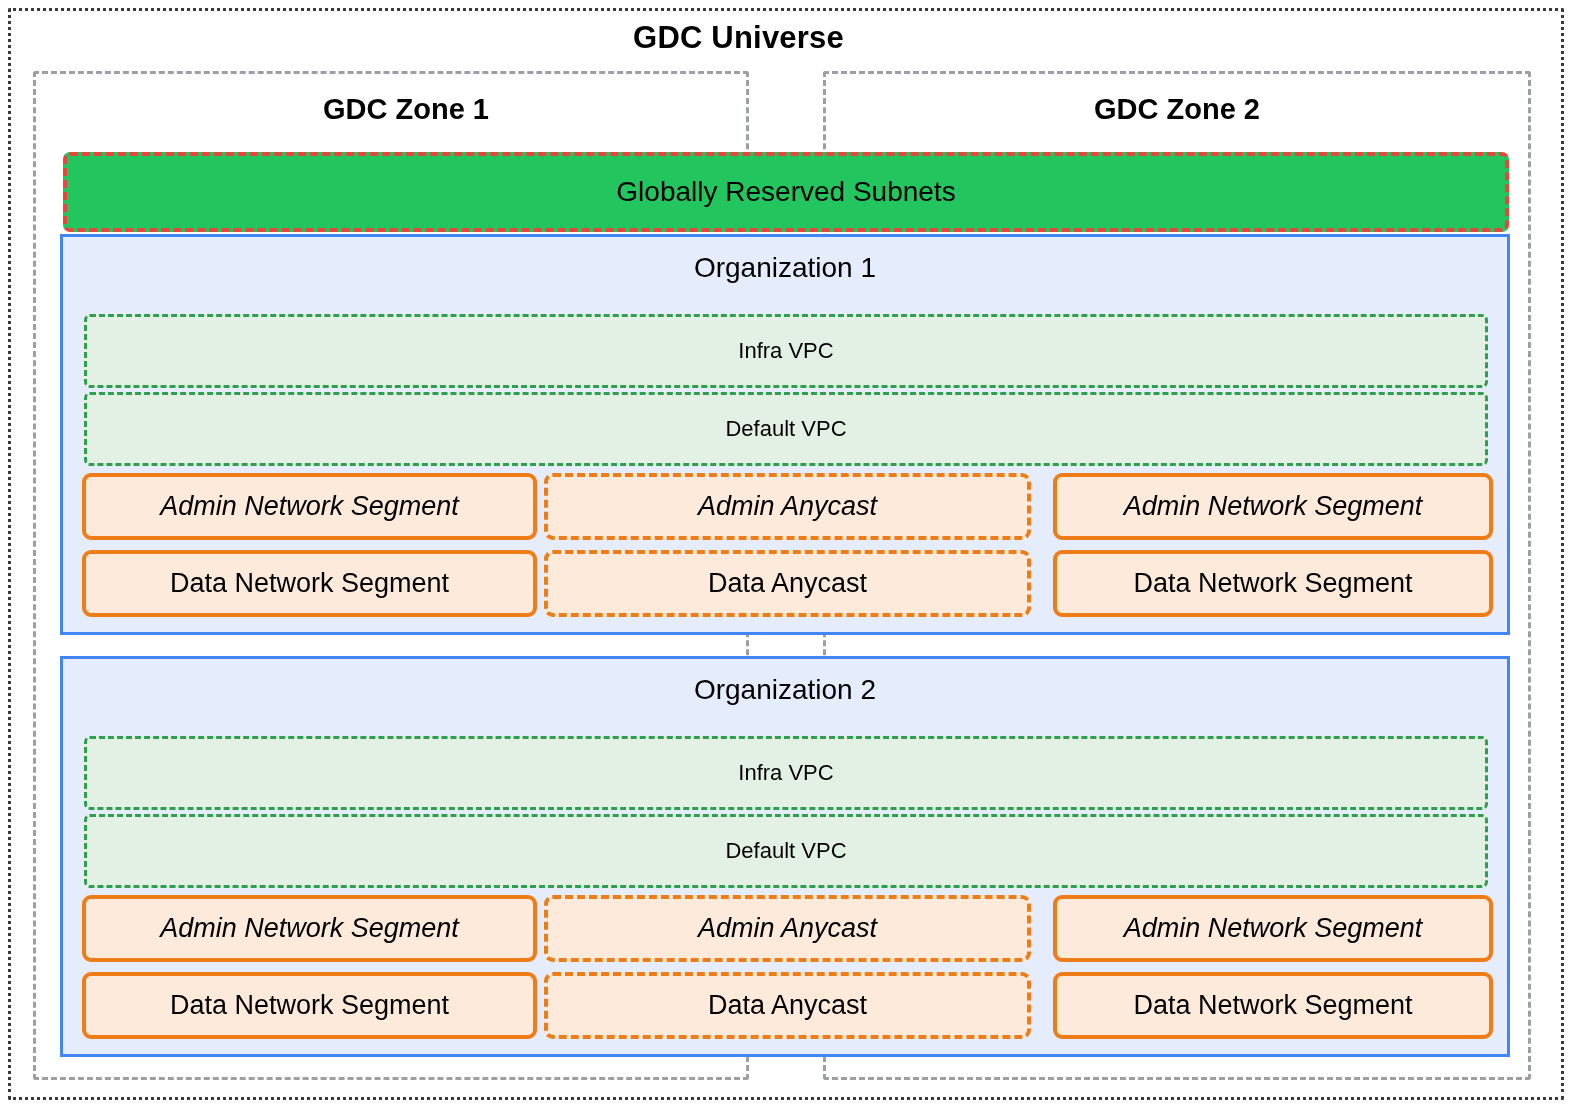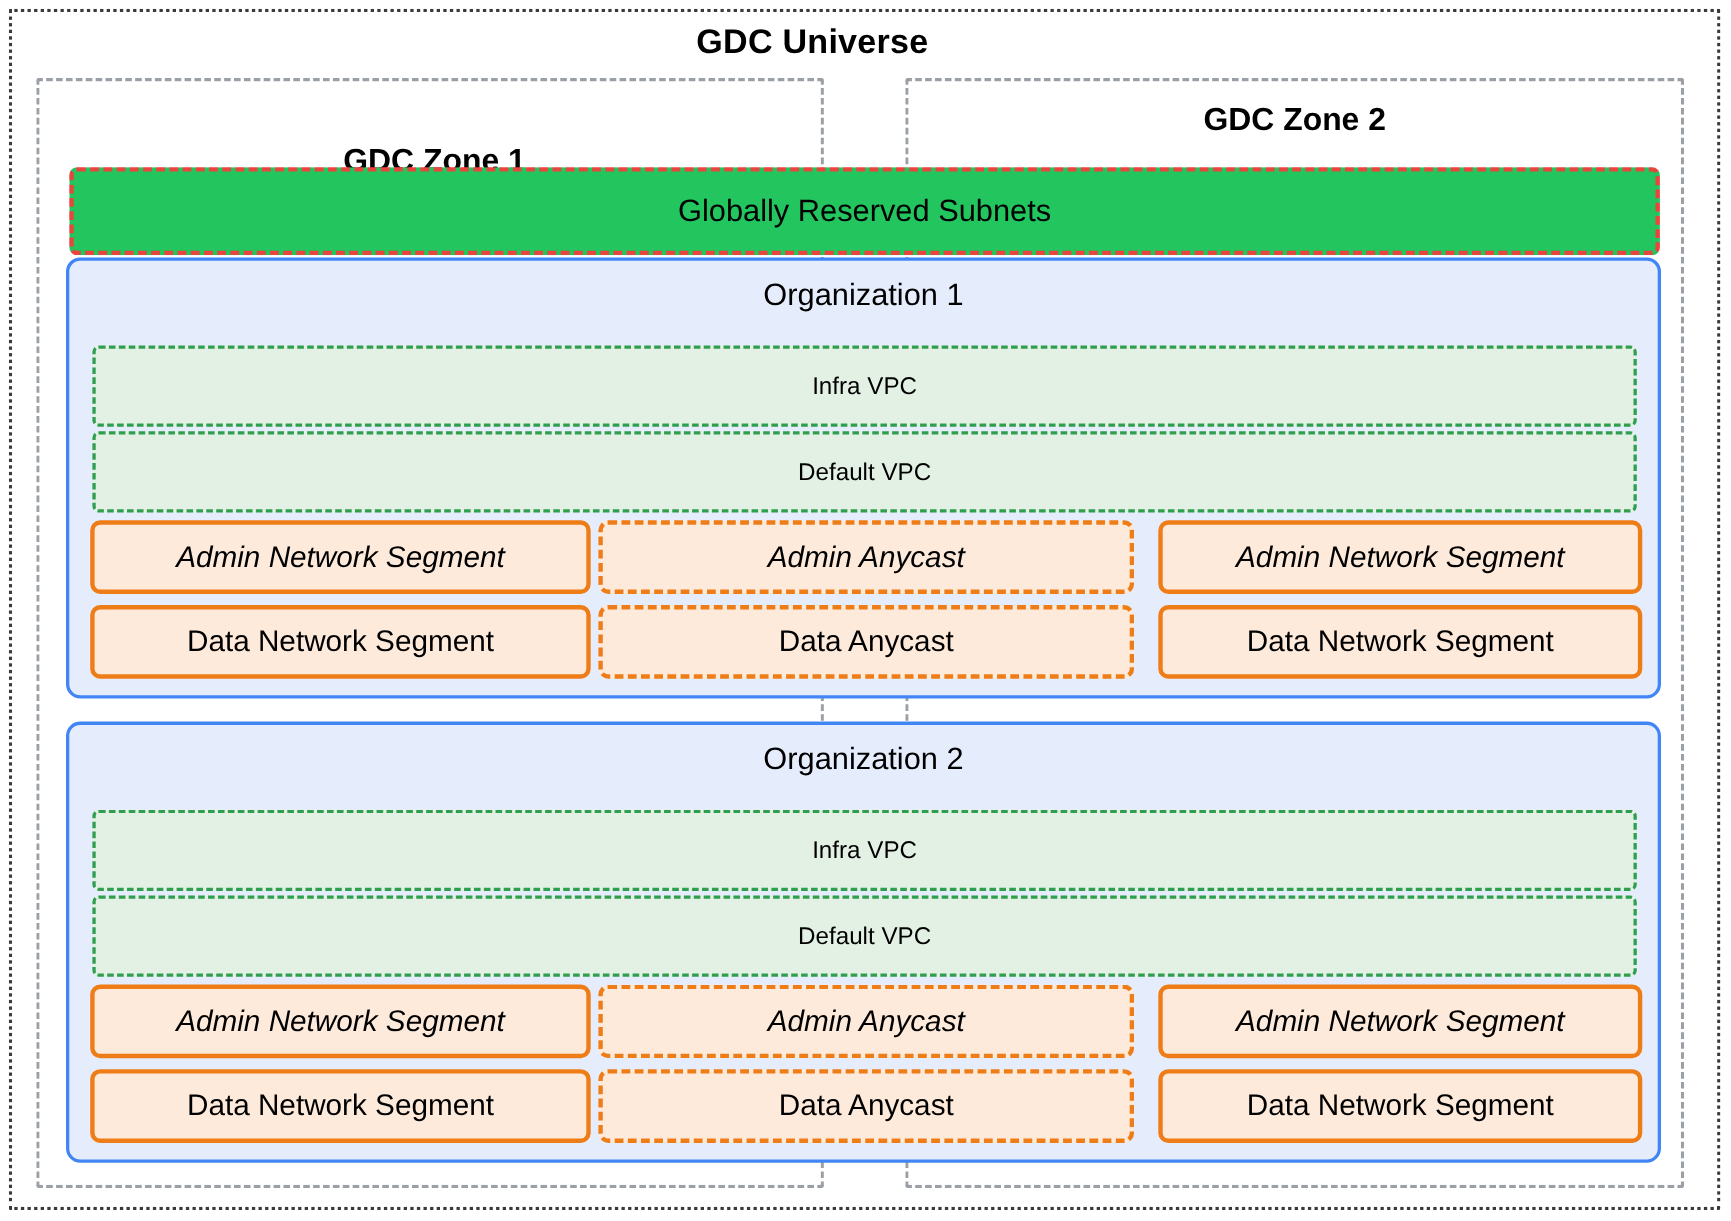--- a/index.html
+++ b/index.html
@@ -60,21 +60,21 @@
   .zone-frame.zone2 { left: 823px; width: 708px; }
 
   .zone-title {
     position: absolute;
     top: 93px;
     font-size: 29px;
     font-weight: bold;
     text-align: center;
     white-space: nowrap;
   }
-  .zone-title.zone1 { left: 37px;  width: 716px; margin-top: 37px; }
+  .zone-title.zone1 { left: 48px;  width: 716px; }
   .zone-title.zone2 { left: 823px; width: 708px; }
 
   
   .reserved-subnets {
     position: absolute;
     left: 63px;
     top: 152px;
     width: 1446px;
     height: 80px;
     box-sizing: border-box;
@@ -89,21 +89,21 @@
   }
 
   
   .org-block {
     position: absolute;
     left: 60px;
     width: 1450px;
     box-sizing: border-box;
     background: #e5edfd;
     border: 3px solid #4286f5;
-    border-radius: 13px;
+    border-radius: 0;
   }
   .org-block.org1 { top: 234px; height: 401px; }
   .org-block.org2 { top: 656px; height: 401px; }
 
   .org-title {
     position: absolute;
     left: 0;
     top: 15px;
     width: 100%;
     text-align: center;

